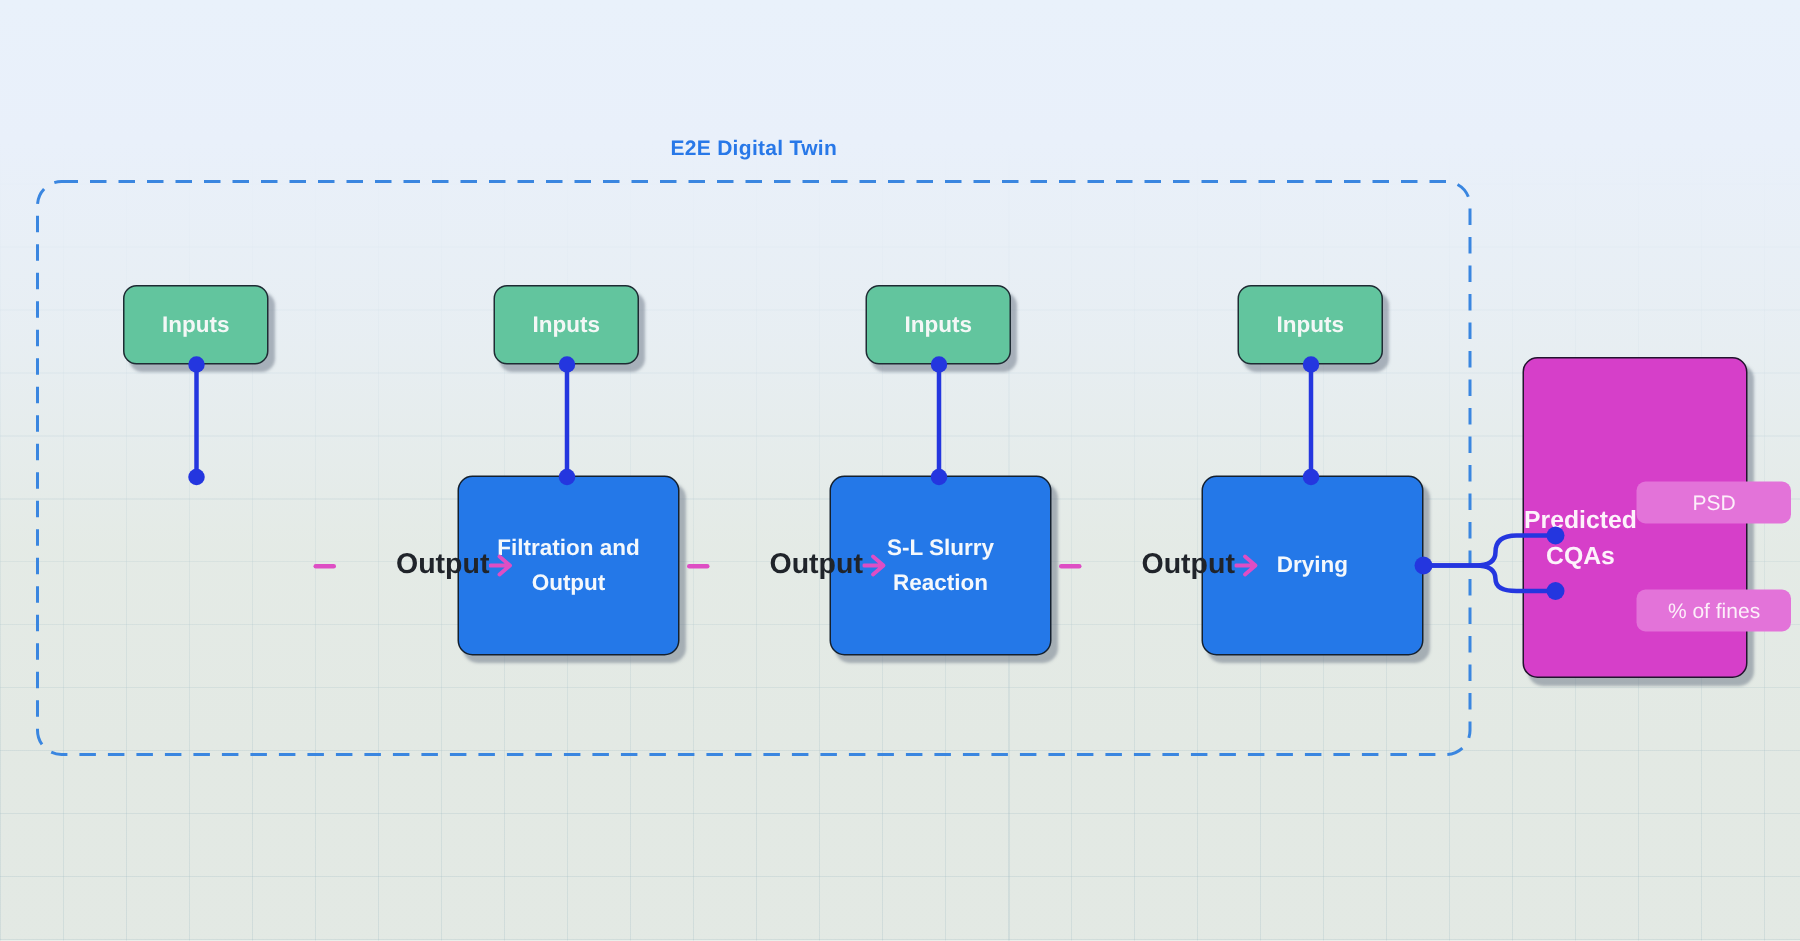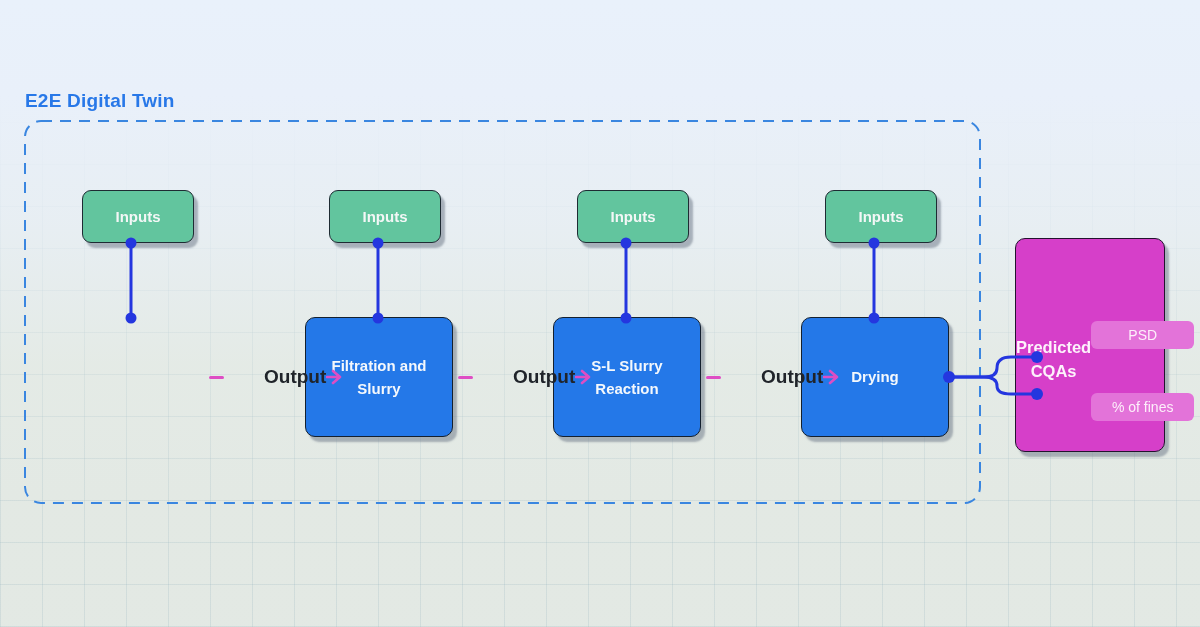--- a/index.html
+++ b/index.html
@@ -8,33 +8,33 @@
   .stage{
     position:relative;width:1200px;height:627px;overflow:hidden;
     background:
       linear-gradient(180deg,#e9f1fb 0%,#e9f0fa 15%,rgba(233,240,248,.75) 35%,rgba(230,237,233,.38) 58%,rgba(226,233,227,.12) 80%,rgba(224,231,225,.05) 100%),
       repeating-linear-gradient(90deg,rgba(150,180,190,.25) 0 1px,transparent 1px 42px),
       repeating-linear-gradient(0deg,rgba(150,180,190,.25) 0 1px,transparent 1px 42px),
       #e3e9e4;
   }
 
   .dt-title{
-    position:absolute;top:90px;left:25px;width:955px;
-    color:#2878e8;font-weight:bold;font-size:19px;letter-spacing:.2px;
+    position:absolute;top:90px;left:25px;width:955px;text-align:center;
+    color:#2878e8;font-weight:bold;font-size:14px;letter-spacing:.2px;
   }
 
   .overlay{position:absolute;left:0;top:0;pointer-events:none;}
 
   .node{
     position:absolute;box-sizing:border-box;display:flex;align-items:center;justify-content:center;
     text-align:center;font-weight:bold;color:#f3f7f6;
     box-shadow:4px 5px 2px rgba(115,125,140,.55);
   }
   .input-node{
-    width:112px;height:53px;top:190px;border-radius:9px;
+    width:97px;height:53px;top:190px;border-radius:9px;
     background:#62c59e;border:1.5px solid #1e2b33;font-size:15px;
   }
   .process-node{
     width:148px;height:120px;top:317px;border-radius:10px;
     background:#2478e8;border:1.5px solid #14202e;
     font-size:15px;line-height:1.55;padding:0 9px;color:#f4f8fc;
   }
   .in1{left:82px}.in2{left:329px}.in3{left:577px}.in4{left:825px}
   .p1{left:57px}.p2{left:305px}.p3{left:553px}.p4{left:801px}
 
@@ -78,21 +78,21 @@
     <span>Inputs</span>
   </div>
   <div class="node input-node in3">
     <span>Inputs</span>
   </div>
   <div class="node input-node in4">
     <span>Inputs</span>
   </div>
 
   <div class="node process-node p2">
-    <span>Filtration and Slurry</span>
+    <span>Filtration and Output</span>
   </div>
   <div class="node process-node p4">
     <span>Drying</span>
   </div>
   <div class="node process-node p3">
     <span>S-L Slurry Reaction</span>
   </div>
 
   <div class="edge-label e1">
     <span class="edge-dash"></span>

